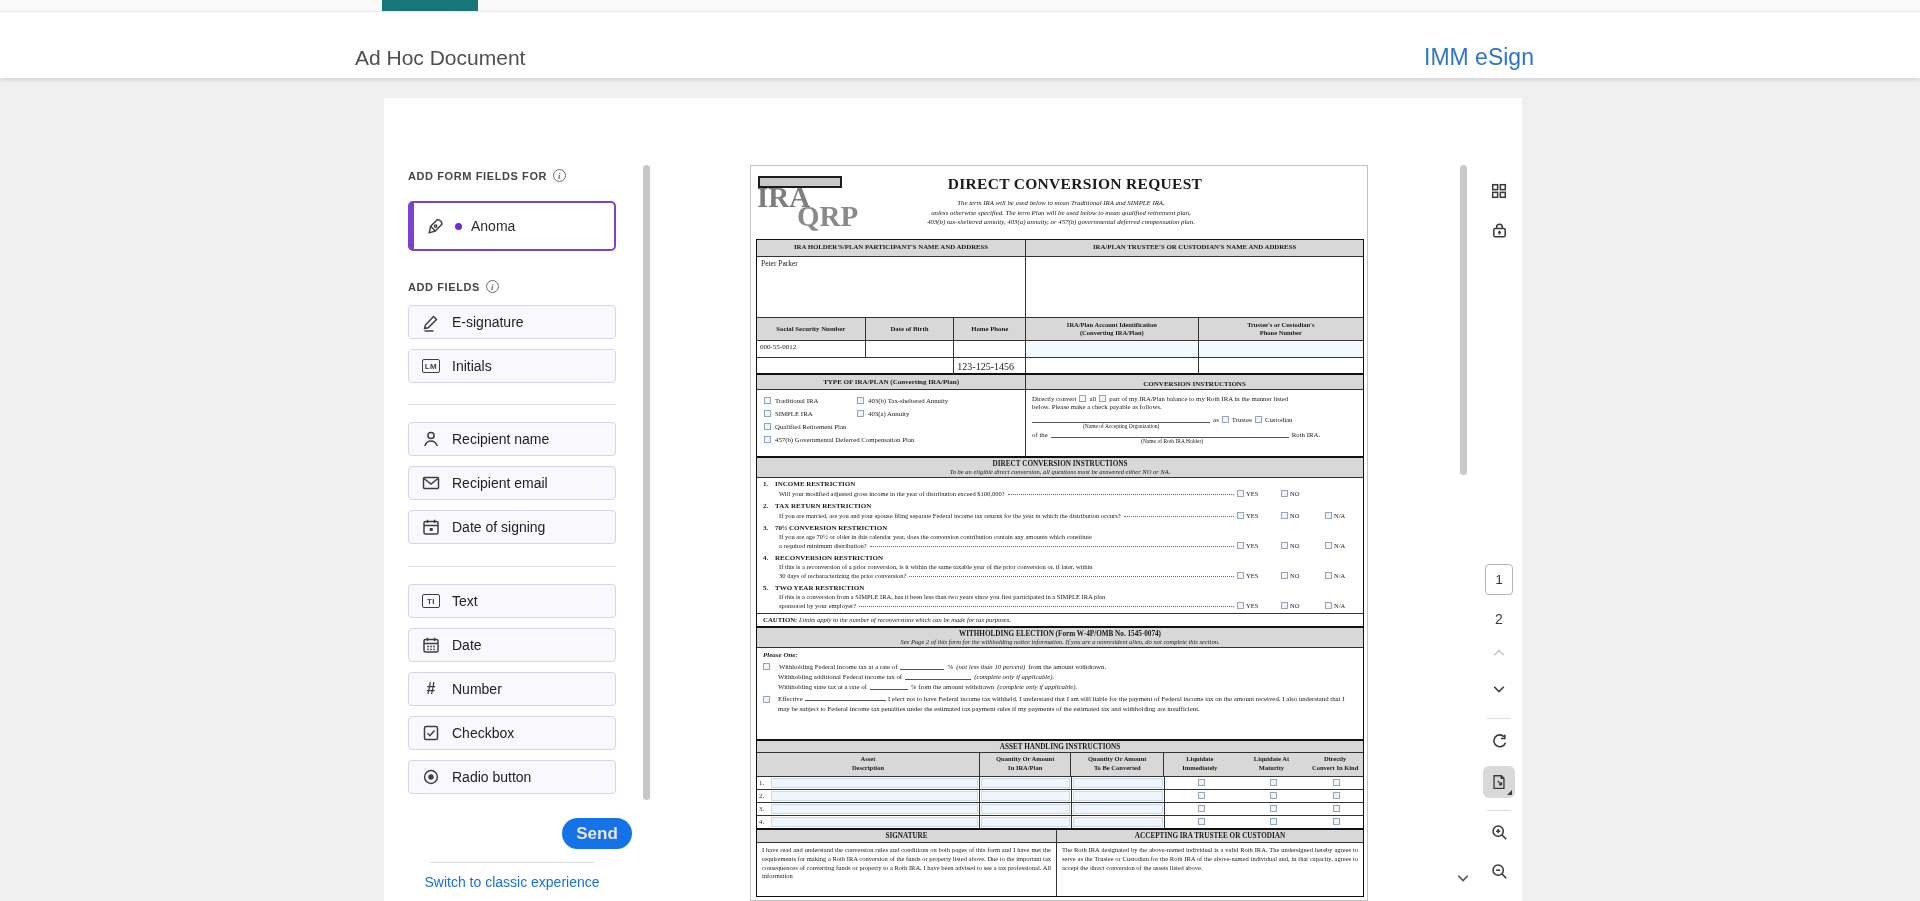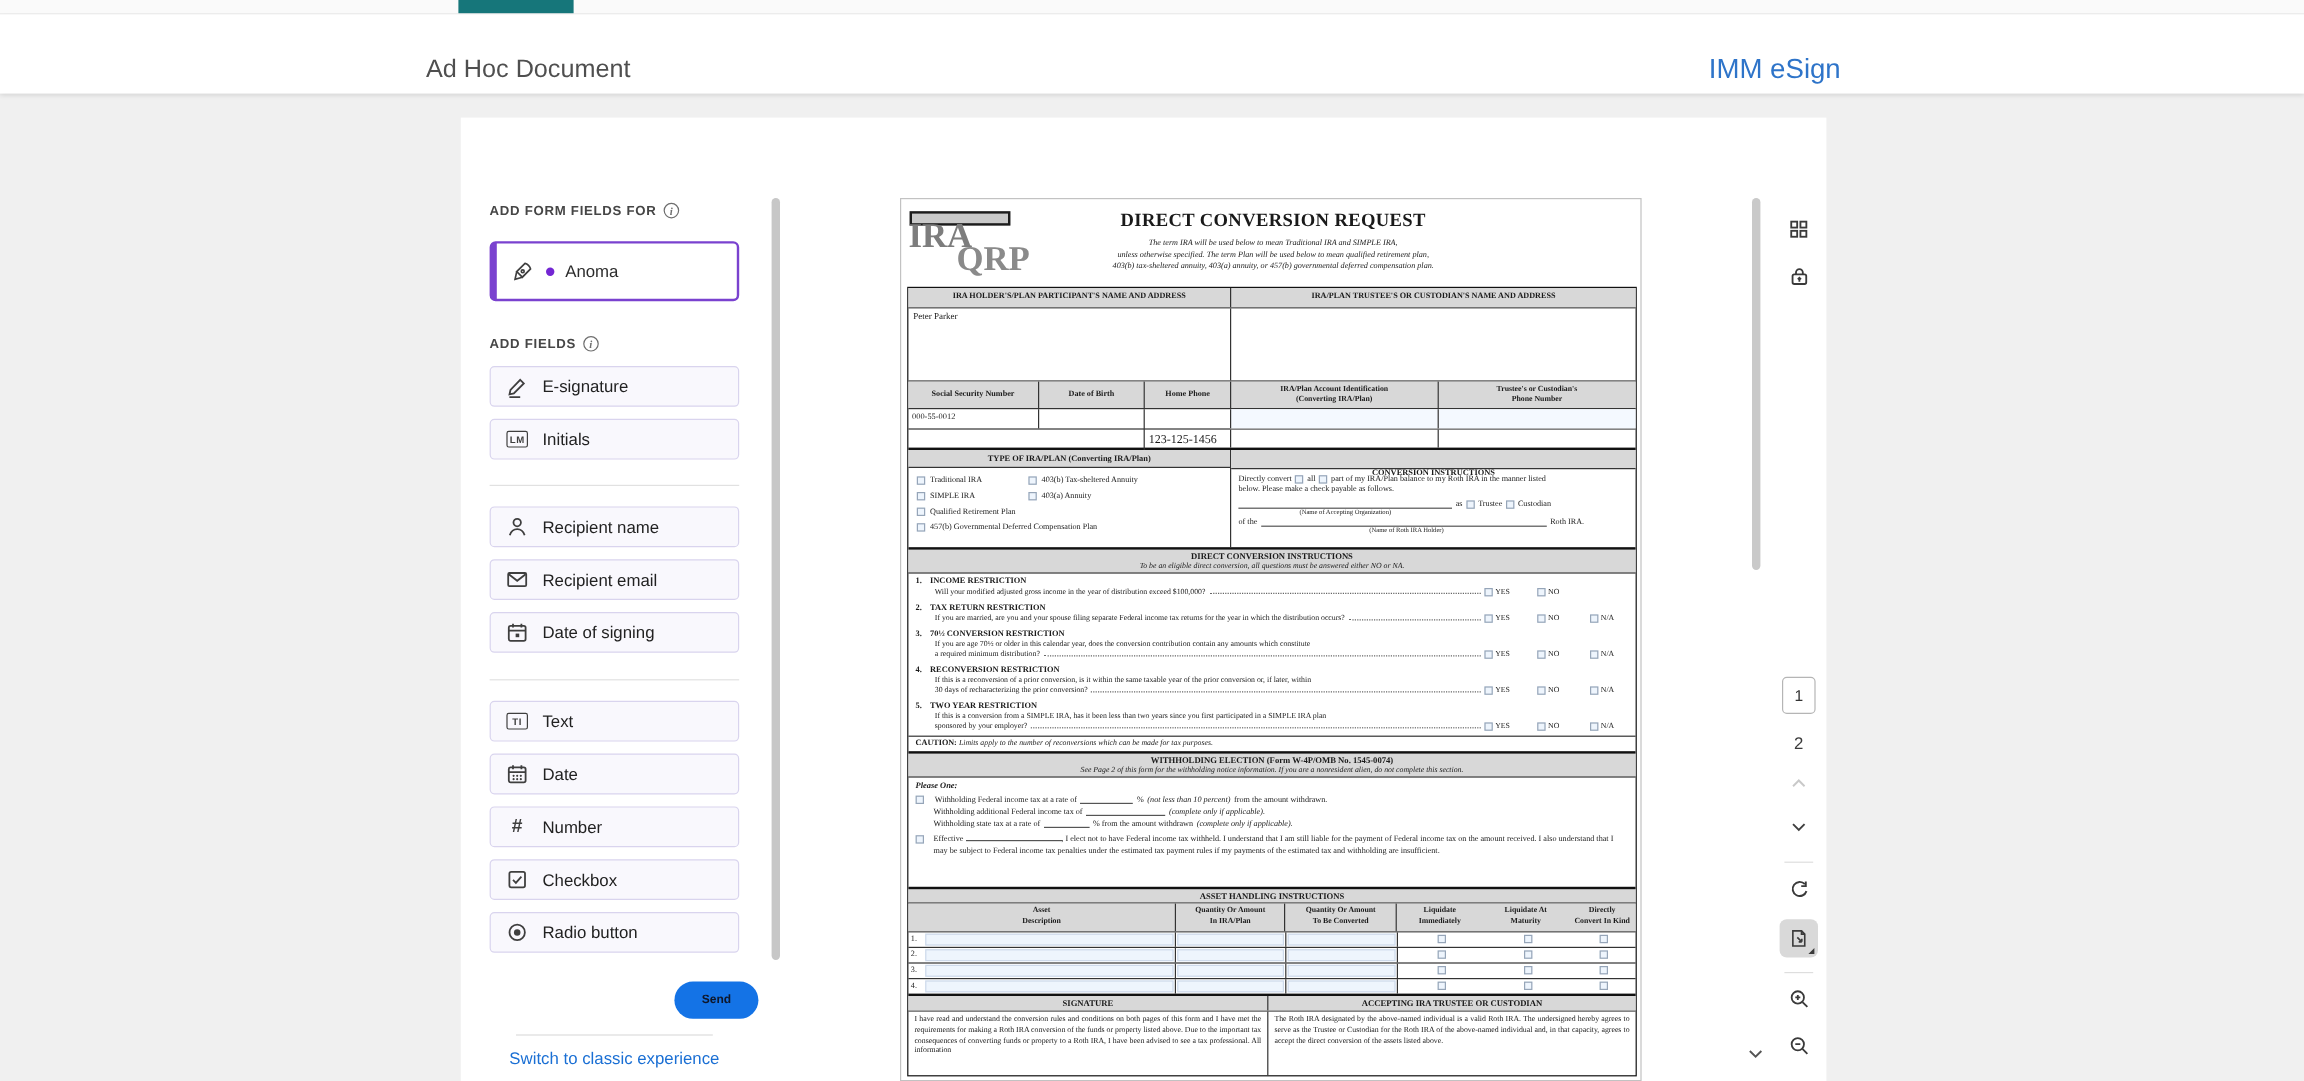--- a/index.html
+++ b/index.html
@@ -22,21 +22,21 @@
   .info-icon::before { content:"i"; }
   #recipient-box { position:absolute; left:24px; top:103px; width:208px; height:50px; background:#fff; border:2px solid #7a42cf; border-left:6px solid #7a42cf; border-radius:5px; display:flex; align-items:center; padding-left:12px; gap:9px; }
   #recipient-box .dot { width:7px; height:7px; border-radius:50%; background:#7326d3; }
   #recipient-box .rname { font-size:14px; color:#2c2c2c; }
   .field-btn { position:absolute; left:24px; width:208px; height:34px; background:#f9f8fd; border:1px solid #d9d4ee; border-radius:4px; display:flex; align-items:center; padding-left:12px; gap:11px; cursor:pointer; }
   .field-btn .flabel { font-size:14px; color:#222; }
   .ficon { width:20px; height:20px; display:inline-flex; align-items:center; justify-content:center; color:#3f3f3f; }
   .glyph-box { width:18px; height:14px; border:1.4px solid #3f3f3f; border-radius:2px; font-size:8px; font-weight:bold; color:#3f3f3f; display:flex; align-items:center; justify-content:center; letter-spacing:.5px; }
   .glyph-hash { font-size:16px; font-weight:bold; color:#3f3f3f; }
   .side-div { position:absolute; left:24px; width:208px; height:1px; background:#e1e1e1; }
-  #send-btn { position:absolute; left:178px; top:720px; width:70px; height:31px; background:#1473e6; color:#0f172a; font-weight:bold; font-size:10px; border:none; border-radius:16px; cursor:pointer; }
+  #send-btn { position:absolute; left:178px; top:720px; width:70px; height:31px; background:#1473e6; color:#e5e5e5; font-weight:bold; font-size:17px; border:none; border-radius:16px; cursor:pointer; }
   #switch-div { position:absolute; left:46px; top:764px; width:164px; height:1px; background:#dcdcdc; }
   #switch-link { position:absolute; left:24px; top:776px; width:208px; text-align:center; font-size:14px; color:#1a6fd4; cursor:pointer; }
   #side-scroll { position:absolute; left:259px; top:67px; width:7px; height:635px; background:#c7c7c7; border-radius:4px; }
 
   
   .tool-btn { position:absolute; width:32px; height:32px; display:flex; align-items:center; justify-content:center; color:#3a3a3a; cursor:pointer; border-radius:6px; }
   .tool-btn.active { background:#d9d9d9; }
   .tool-hr { position:absolute; left:1103px; width:24px; height:1px; background:#dedede; }
   #pagebox { position:absolute; left:1101px; top:466px; width:28px; height:31px; border:1px solid #b5b5b5; border-radius:4px; font-size:13px; color:#333; display:flex; align-items:center; justify-content:center; background:#fff; }
   #pagenext { position:absolute; left:1101px; top:513px; width:28px; text-align:center; font-size:14px; color:#3a3a3a; cursor:pointer; }
@@ -45,21 +45,21 @@
   
   #doc-page { position:absolute; left:366px; top:67px; width:618px; height:736px; background:#fff; border:1px solid #c2c2c2; overflow:hidden; font-family:"Liberation Serif","DejaVu Serif",serif; color:#1a1a1a; }
   #doc-scroll { position:absolute; left:1076px; top:67px; width:7px; height:310px; background:#c9c9c9; border-radius:4px; }
   #doc-scroll-arrow { position:absolute; left:1071px; top:775px; color:#555; }
 
   
   #doc-logo { position:absolute; left:6px; top:6px; width:120px; height:64px; }
   #logo-bar { position:absolute; left:1px; top:4px; width:84px; height:12px; background:#c9c9c9; border:2px solid #1c1c1c; }
   #logo-ira { position:absolute; left:0; top:9px; font-size:29px; font-weight:bold; color:#7d7d7d; }
   #logo-qrp { position:absolute; left:40px; top:28px; font-size:29px; font-weight:bold; color:#8a8a8a; }
-  #doc-title { position:absolute; left:110px; top:9px; width:400px; text-align:center; font-size:15.5px; font-weight:bold; letter-spacing:.3px; }
+  #doc-title { position:absolute; left:124px; top:9px; width:400px; text-align:center; font-size:15.5px; font-weight:bold; letter-spacing:.3px; }
   #doc-sub { position:absolute; left:60px; top:32px; width:500px; text-align:center; font-size:6.8px; font-style:italic; line-height:1.4; }
 
   
   #form { position:absolute; left:5px; top:73px; width:608px; border:1.5px solid #111; font-size:6.8px; }
   .row { display:flex; border-top:1px solid #333; }
   .row.first { border-top:none; }
   .row.heavy { border-top:2px solid #111; }
   .cell { border-left:1px solid #333; position:relative; }
   .cell.first { border-left:none; }
   .hdr { background:#d8d8d8; font-weight:bold; text-align:center; }
@@ -287,21 +287,21 @@
                 <span class="cb"></span>
                 <span>403(b) Tax-sheltered Annuity</span>
               </span>
             <span class="ck-item" style="left:100px; top:20px;">
                 <span class="cb"></span>
                 <span>403(a) Annuity</span>
               </span>
           </div>
         </div>
         <div class="cell" style="width:339px;">
-          <div class="hdr" style="height:15px; padding-top:15px; font-size:7px; border-bottom:1px solid #333;">CONVERSION INSTRUCTIONS</div>
+          <div class="hdr" style="height:15px; padding-top:5px; font-size:7px; border-bottom:1px solid #333;">CONVERSION INSTRUCTIONS</div>
           <div style="padding:2px 6px;">
             <div class="inline-line">
               <span>Directly convert</span>
               <span class="cb"></span>
               <span>all</span>
               <span class="cb"></span>
               <span>part of my IRA/Plan balance to my Roth IRA in the manner listed</span>
             </div>
             <div style="margin-top:1px;">below. Please make a check payable as follows.</div>
             <div class="inline-line" style="margin-top:6px;">

